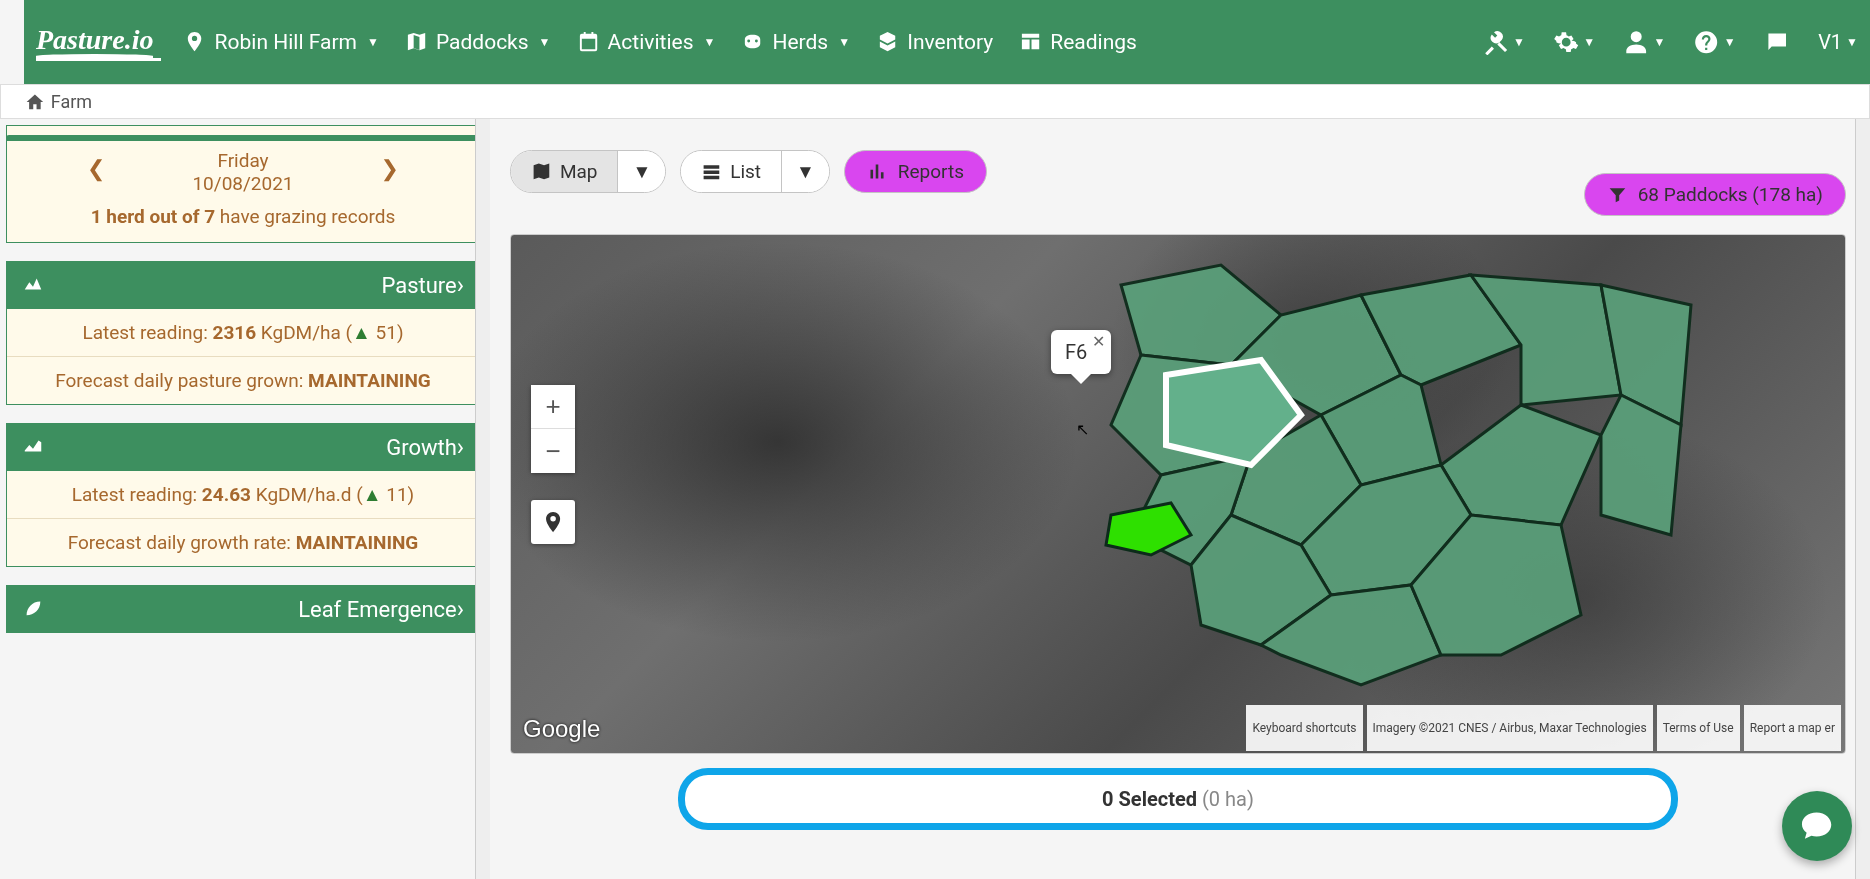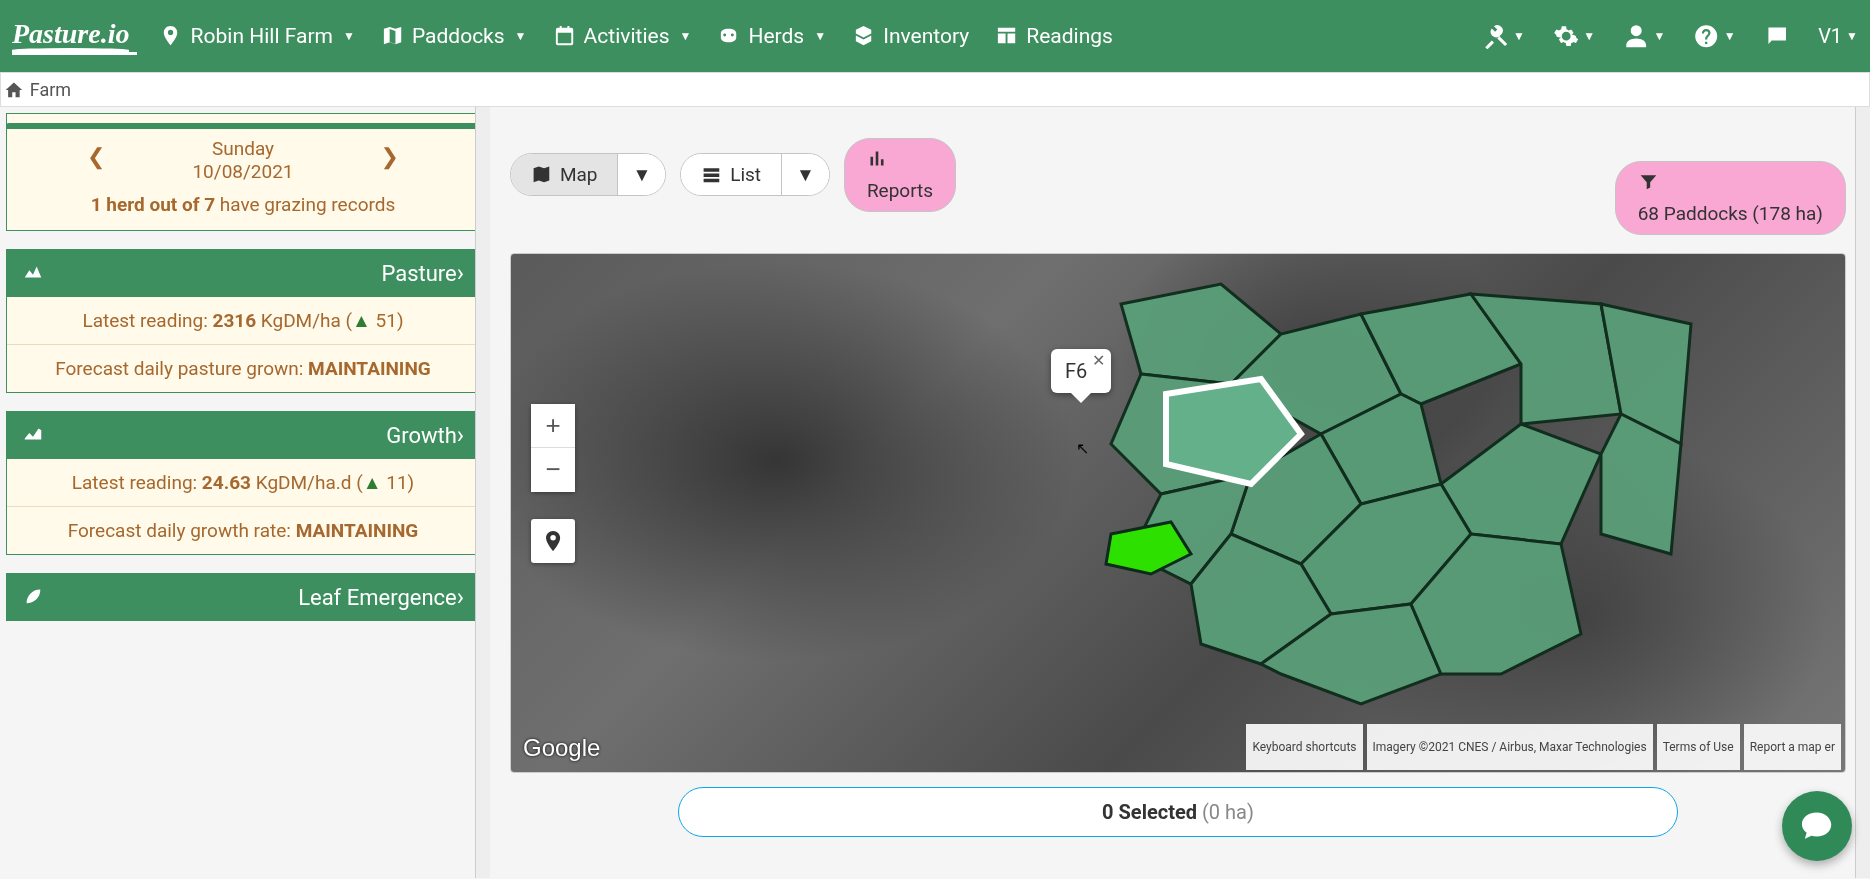--- a/index.html
+++ b/index.html
@@ -1,28 +1,28 @@
 <!DOCTYPE html>
 <html><head>
 <meta charset="utf-8">
 <style>
   * { box-sizing: border-box; margin: 0; padding: 0; }
   body { font-family: -apple-system, "Segoe UI", Roboto, Helvetica, Arial, sans-serif; background:#f5f5f5; color:#333; overflow:hidden; }
   
-  .navbar { background:#3d8f5f; color:#fff; height:72px; display:flex; align-items:center; padding:0 12px; gap:18px; }
+  .navbar { background:#3d8f5f; color:#fff; height:84px; display:flex; align-items:center; padding:0 12px; gap:18px;margin-left:24px; }
   .brand { font-family: Georgia, serif; font-style:italic; font-weight:bold; font-size:28px; padding-right:8px; border-bottom:3px solid #fff; display:inline-block;}
   .brand::after{ content:""; display:block; width:100%; height:4px; background:#fff; border-radius:100% 100% 0 0 / 100% 100% 0 0; margin-top:-2px;}
   .nav-item { display:flex; align-items:center; gap:8px; font-size:21px; color:#fff; cursor:pointer; padding:6px 4px;}
   .nav-item .caret { font-size:12px; margin-left:2px; }
   .nav-right { margin-left:auto; display:flex; align-items:center; gap:28px; font-size:24px;}
   .nav-icon-btn { display:flex; align-items:center; gap:4px; cursor:pointer;}
   .nav-icon-btn .caret{font-size:12px;}
   .version{font-size:20px;}
   
-  .secondary { background:#fff; border:1px solid #ddd; padding:6px 3px; display:flex; align-items:center; gap:6px; font-size:18px; color:#555;}
+  .secondary { background:#fff; border:1px solid #ddd; padding:6px 24px; display:flex; align-items:center; gap:6px; font-size:18px; color:#555;}
   
   .layout { display:flex; height:calc(100vh - 68px - 40px); }
   .sidebar-col { width:490px; position:relative; padding:6px 10px 0 6px; overflow:hidden;}
   .sidebar-col::after{ content:""; position:absolute; right:0; top:0; bottom:0; width:14px; background:#eee; border-left:1px solid #ccc;}
   .scroll-thumb-left{position:absolute; right:1px; top:120px; width:12px; height:180px; background:#bfbfbf; border-radius:6px;}
   .main-col { flex:1; position:relative; padding:8px 24px 0 20px;}
   .main-col::after{ content:""; position:absolute; right:0; top:0; bottom:0; width:14px; background:#eee; border-left:1px solid #ccc;}
   .scroll-thumb-right{position:absolute; right:1px; top:60px; width:12px; height:400px; background:#bfbfbf; border-radius:6px;}
   
   .card { border:1px solid #3d8f5f; background:#fffaea; margin-bottom:18px;}
@@ -44,21 +44,21 @@
   .panel-row { background:#fffaea; color:#a6682e; text-align:center; padding:12px 8px; font-size:19px; border-bottom:1px solid #e8dcc0;}
   .panel-row:last-child{border-bottom:none;}
   .panel-row b{font-weight:700;}
   .up-arrow{color:#2e7d32; font-weight:bold;}
   
   .view-toolbar{ display:flex; align-items:center; gap:14px; margin-bottom:18px;}
   .btn-group{ display:flex; border:1px solid #c4c4c4; border-radius:26px; overflow:hidden; background:#fff;}
   .btn-seg{ padding:9px 20px; display:flex; align-items:center; gap:8px; font-size:19px; cursor:pointer; background:#fff;}
   .btn-seg.active{ background:#e4e4e4;}
   .btn-seg.dd{border-left:1px solid #c4c4c4; padding:9px 14px;}
-  .pill{ border:1px solid #c4c4c4; border-radius:26px; padding:9px 22px; font-size:19px; background:#f9a8d4; display:flex; align-items:flex-start; gap:10px;flex-direction:column;}
+  .pill{ border:1px solid #c4c4c4; border-radius:26px; padding:9px 22px; font-size:19px; background:#d946ef; display:flex; align-items:center; gap:10px;}
   .right-pill{margin-left:auto;margin-top:46px;}
   
   .map-area{ position:relative; height:520px; border:1px solid #ccc; border-radius:4px; overflow:hidden; background:linear-gradient(135deg,#5a5a5a 0%, #6f6f6f 30%, #4a4a4a 60%, #777 100%);}
   .map-dark{position:absolute;inset:0;background:
     radial-gradient(ellipse 300px 200px at 20% 40%, rgba(30,30,30,0.7), transparent),
     radial-gradient(ellipse 250px 180px at 80% 70%, rgba(40,40,40,0.5), transparent),
     radial-gradient(ellipse 200px 150px at 60% 20%, rgba(50,50,50,0.6), transparent);}
   .paddock-layer{position:absolute; left:490px; top:20px; width:700px; height:480px;}
   .paddock-layer svg{width:100%;height:100%;}
   .map-zoom{ position:absolute; left:20px; top:150px; background:#fff; border-radius:3px; box-shadow:0 1px 4px rgba(0,0,0,0.4);}
@@ -66,21 +66,21 @@
   .map-zoom button:first-child{border-bottom:1px solid #ddd;}
   .map-locate{ position:absolute; left:20px; top:265px; width:44px; height:44px; background:#fff; border-radius:3px; box-shadow:0 1px 4px rgba(0,0,0,0.4); display:flex;align-items:center;justify-content:center;font-size:22px;color:#333;cursor:pointer;}
   .map-label-popup{ position:absolute; left:540px; top:95px; background:#fff; border-radius:6px; padding:10px 24px 10px 14px; font-size:20px; box-shadow:0 2px 6px rgba(0,0,0,0.4);}
   .map-label-popup .close{position:absolute; right:6px; top:2px; font-size:16px; color:#666; cursor:pointer;}
   .map-label-popup::after{content:"";position:absolute;left:50%;bottom:-10px;margin-left:-10px;border:10px solid transparent;border-top-color:#fff;border-bottom:none;}
   .google-wm{position:absolute; left:12px; bottom:10px; color:#fff; font-family:Arial; font-size:24px; text-shadow:0 0 3px #000;}
   .map-footer-links{ position:absolute; right:4px; bottom:2px; display:flex; gap:4px;}
   .map-footer-links span{ background:rgba(255,255,255,0.9); font-size:12px; padding:16px 6px; color:#444;}
   .cursor-icon{position:absolute; left:565px; top:185px; font-size:16px; color:#000;}
   
-  .selection-bar{ margin:14px auto 0; max-width:1000px; border:1px solid #0ea5e9; border-radius:30px; padding:12px; text-align:center; font-size:20px; background:#fff;}
+  .selection-bar{ margin:14px auto 0; max-width:1000px; border:7px solid #0ea5e9; border-radius:30px; padding:12px; text-align:center; font-size:20px; background:#fff;}
   .selection-bar .muted{color:#888;}
   
   .chat-fab{ position:fixed; right:18px; bottom:18px; width:70px; height:70px; border-radius:50%; background:#2f8a57; color:#fff; display:flex; align-items:center; justify-content:center; font-size:32px; box-shadow:0 4px 10px rgba(0,0,0,0.3); cursor:pointer;}
   svg.icon{width:1.1em;height:1.1em;fill:currentColor;vertical-align:-0.15em;}
 </style>
 </head>
 <body>
 
 <div class="navbar">
   <span class="brand">Pasture.io</span>
@@ -175,21 +175,21 @@
   <span>Farm</span>
 </div>
 
 <div class="layout">
 
   <div class="sidebar-col">
     <div class="card date-card">
       <div class="top-green-strip"></div>
       <span class="arrow left">❮</span>
       <span class="arrow right">❯</span>
-      <div class="date-day">Sunday</div>
+      <div class="date-day">Friday</div>
       <div class="date-val">10/08/2021</div>
       <div class="grazing">
         <b>1 herd out of 7</b><span> have grazing records</span>
       </div>
     </div>
 
     <div class="panel">
       <div class="panel-header">
         <span class="ph-icon"><svg class="icon" viewBox="0 0 24 24">
               <path d="M3 18l5-8 4 5 4-9 5 12H3z"></path>

